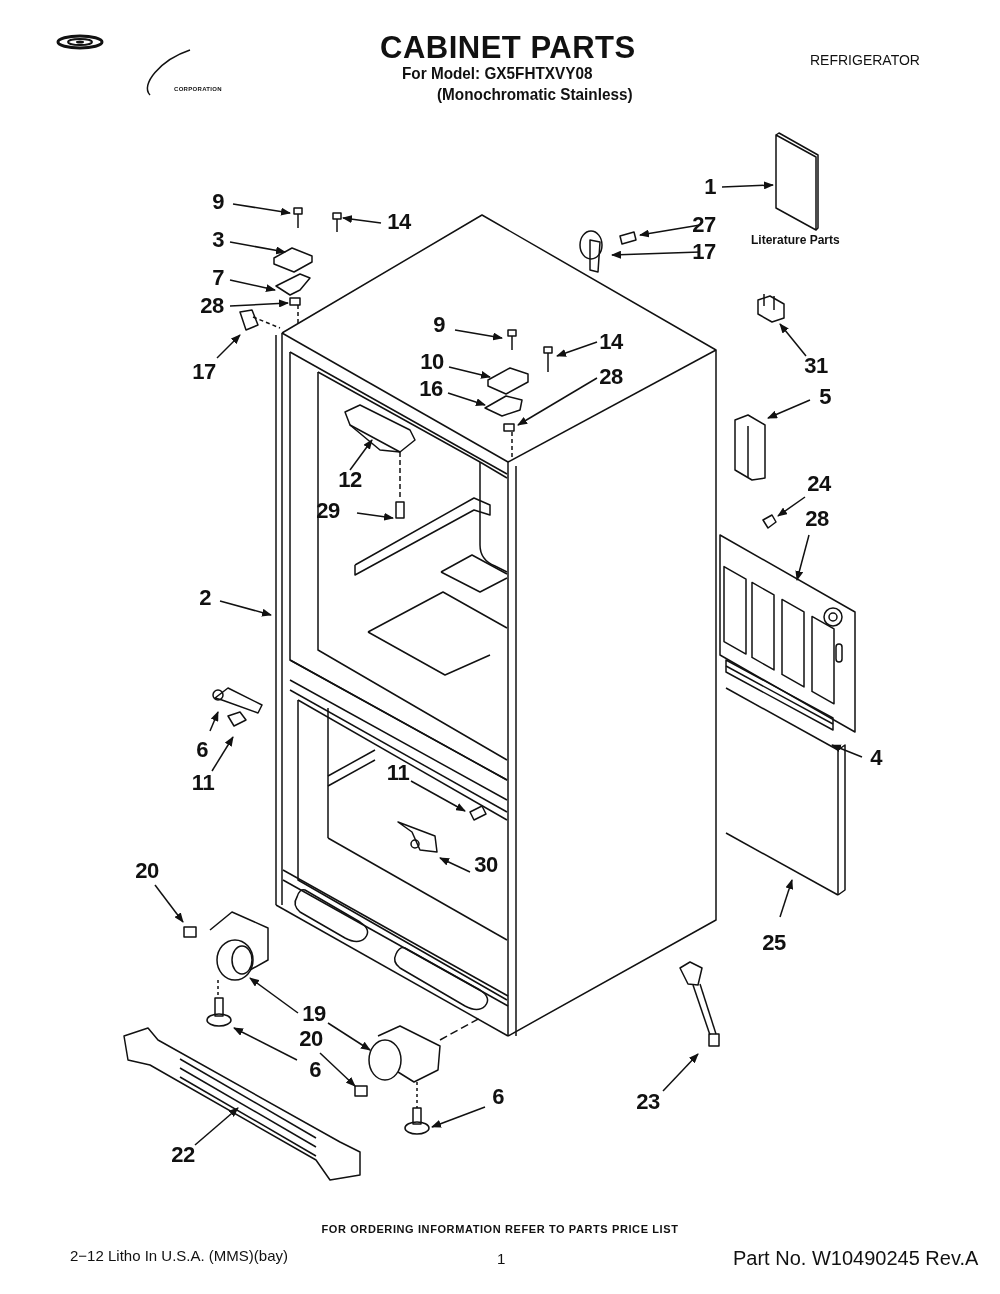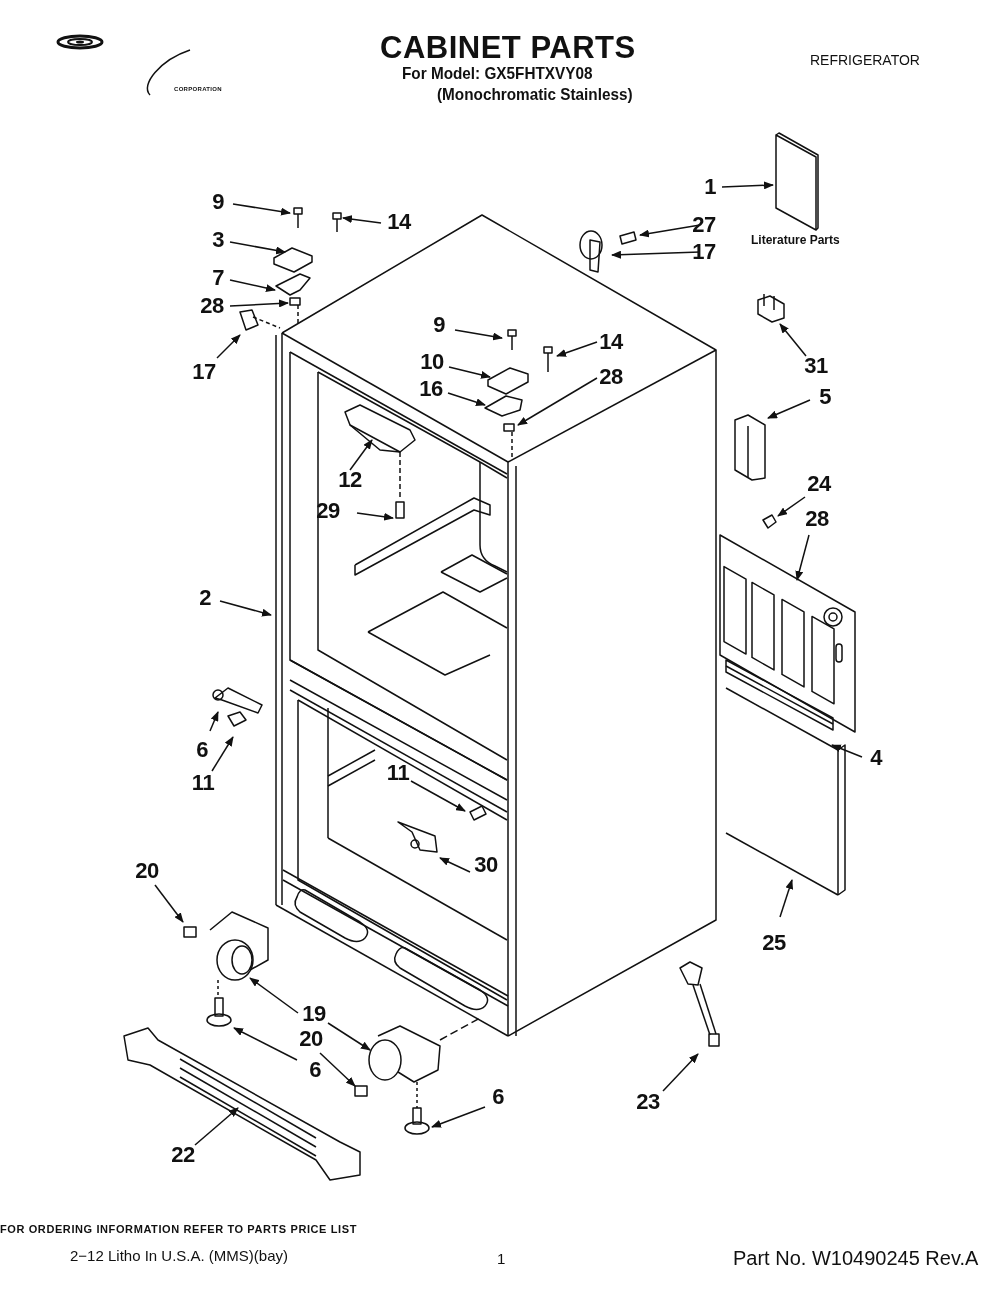--- a/index.html
+++ b/index.html
@@ -8,21 +8,21 @@
   #logo { left: 40px; top: 30px; width: 190px; height: 70px; }
   .logo-word { position: absolute; left: 32px; top: 14px; font-family: "Liberation Sans", sans-serif; font-weight: bold; font-size: 36px; letter-spacing: -1.5px; color: #111; }
   .logo-corp { position: absolute; left: 134px; top: 56px; font-size: 6px; font-weight: bold; letter-spacing: 0.3px; }
   #title { left: 380px; top: 30px; font-size: 31px; font-weight: bold; letter-spacing: 0.5px; }
   #model { left: 402px; top: 64px; font-size: 17px; font-weight: bold; transform: scaleX(0.9); transform-origin: left top; }
   #variant { left: 437px; top: 85px; font-size: 17px; font-weight: bold; transform: scaleX(0.9); transform-origin: left top; }
   #category { left: 810px; top: 52px; font-size: 14px; }
   #diagram { left: 0; top: 0; }
   .callout { position: absolute; font-size: 22px; font-weight: bold; line-height: 1; transform: translate(-50%, -50%); letter-spacing: -0.5px; }
   #lit-label { left: 751px; top: 233px; font-size: 12px; font-weight: bold; }
-  #order-note { left: 0; width: 1000px; top: 1223px; text-align: left; font-size: 11px; font-weight: bold; letter-spacing: 0.6px; }
+  #order-note { left: 0; width: 1000px; top: 1223px; text-align: center; font-size: 11px; font-weight: bold; letter-spacing: 0.6px; }
   #footer-left { left: 70px; top: 1247px; font-size: 15px; }
   #footer-center { left: 497px; top: 1250px; font-size: 15px; }
   #footer-right { left: 733px; top: 1247px; font-size: 20px; }
   svg line, svg path, svg rect, svg ellipse, svg polygon, svg polyline, svg circle { vector-effect: non-scaling-stroke; }
 </style>
 </head>
 <body>
 
 <div id="logo" class="abs">
   <svg width="190" height="70" style="position:absolute;left:0;top:0">

